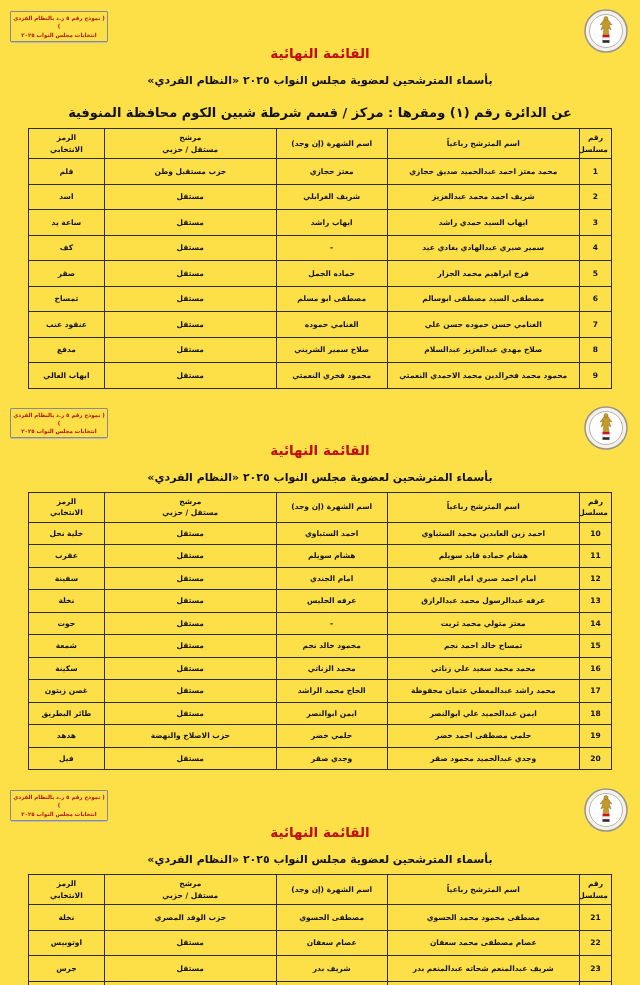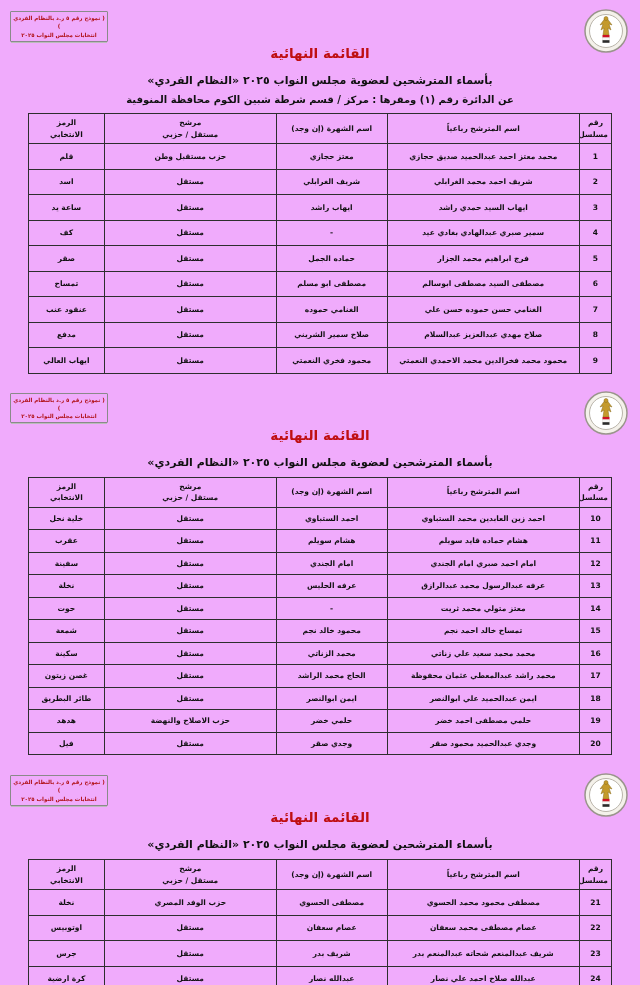--- a/index.html
+++ b/index.html
@@ -1,41 +1,41 @@
 <!DOCTYPE html>
 <html dir="rtl" lang="ar"><head>
 <meta charset="utf-8">
 <style>
   html,body{margin:0;padding:0;background:#ffffff;}
   body{
     width:640px;height:985px;overflow:hidden;
     font-family:"DejaVu Sans",sans-serif;
     color:#1a1a1a;
   }
-  .page{width:640px;height:985px;background:#f0abfc;position:relative;}
+  .page{width:640px;height:985px;background:#fde047;position:relative;}
   .section{padding-top:9px;}
   .sec-head{
     display:flex;justify-content:space-between;align-items:flex-start;
     padding:0 12px 0 10px;height:44px;
   }
   .emblem{width:44px;height:44px;flex:0 0 auto;margin-left:2px;}
   .stamp{
     width:92px;border:1px solid #8a8a8a;border-radius:1px;
     font-size:5.5px;line-height:1.5;color:#b01116;font-weight:bold;
     text-align:center;padding:2px 2px;margin-top:2px;box-shadow:0 2px 0 -1px #bbb;
   }
   .doc-title{
     text-align:center;color:#bf0f12;font-weight:bold;font-size:13.5px;
     margin-top:-8px;letter-spacing:0;
   }
   .doc-subtitle{
     text-align:center;color:#111;font-weight:bold;font-size:11px;margin-top:13px;
   }
   .doc-district{
-    text-align:center;color:#111;font-weight:bold;font-size:10px;margin-top:7px;
+    text-align:center;color:#111;font-weight:bold;font-size:13px;margin-top:18px;
   }
   table.list{
     width:584px;margin:8px auto 0 auto;border-collapse:collapse;table-layout:fixed;
   }
   table.list th,table.list td{
     border:1px solid #2e2e2e;font-weight:bold;text-align:center;
     vertical-align:middle;padding:1px 3px;color:#111;
     overflow:hidden;white-space:nowrap;
   }
   table.list th{font-size:7.5px;height:27px;line-height:1.5;}
@@ -97,21 +97,21 @@
       <tbody>
           <tr>
             <td>1</td>
             <td>محمد معتز احمد عبدالحميد صديق حجازي</td>
             <td>معتز حجازي</td>
             <td>حزب مستقبل وطن</td>
             <td>قلم</td>
           </tr>
           <tr>
             <td>2</td>
-            <td>شريف احمد محمد الغرابلي</td>
+            <td>شريف احمد محمد عبدالعزيز</td>
             <td>شريف الغرابلي</td>
             <td>مستقل</td>
             <td>اسد</td>
           </tr>
           <tr>
             <td>3</td>
             <td>ايهاب السيد حمدي راشد</td>
             <td>ايهاب راشد</td>
             <td>مستقل</td>
             <td>ساعة يد</td>

